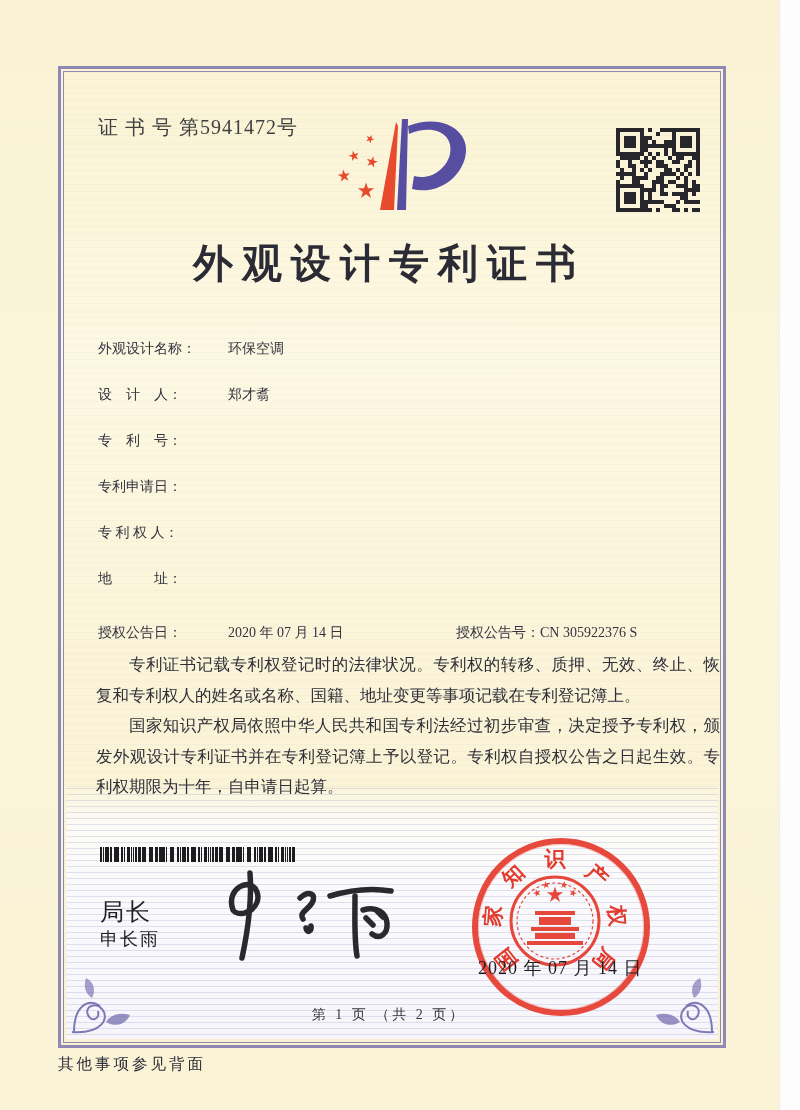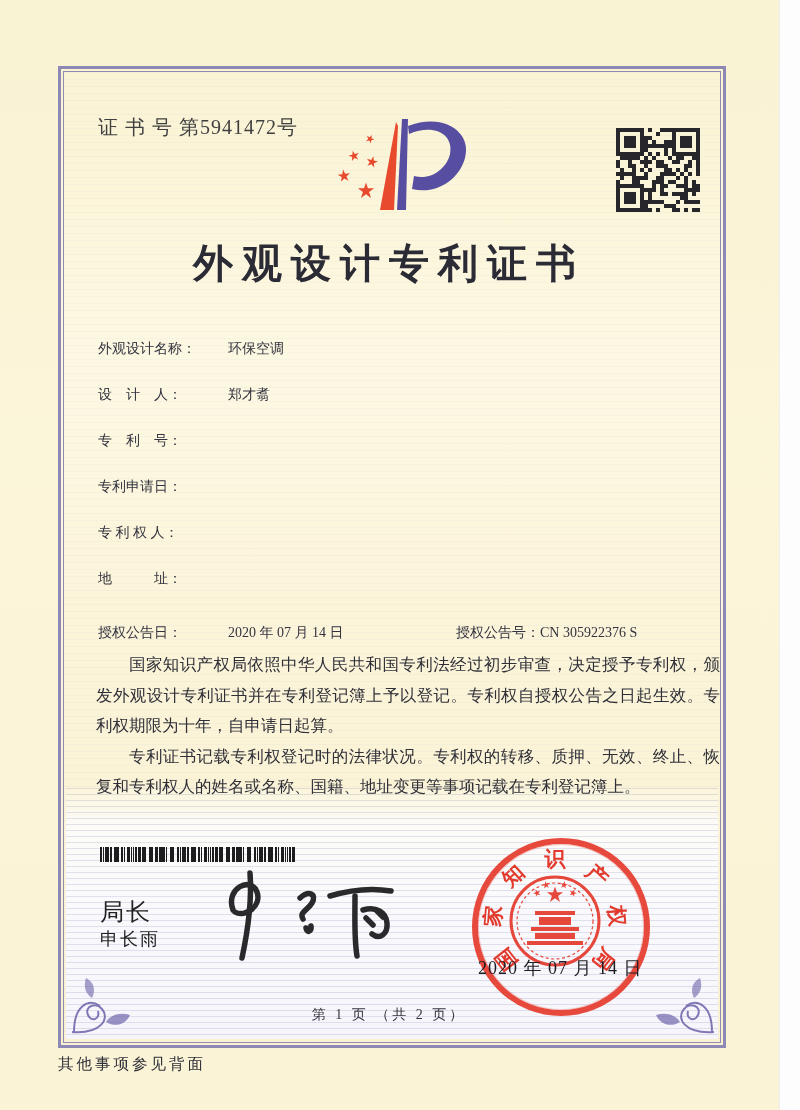--- a/index.html
+++ b/index.html
@@ -594,22 +594,22 @@
 <div class="abs row r7">
   <span class="lbl">授权公告日：</span>
   <span class="val">2020 年 07 月 14 日</span>
   <span class="pair2">
     <span class="lbl" style="flex:0 0 auto">授权公告号：</span>
     <span class="val">CN 305922376 S</span>
   </span>
 </div>
 
 <div class="abs paragraphs">
+  <p>专利证书记载专利权登记时的法律状况。专利权的转移、质押、无效、终止、恢复和专利权人的姓名或名称、国籍、地址变更等事项记载在专利登记簿上。</p>
   <p>国家知识产权局依照中华人民共和国专利法经过初步审查，决定授予专利权，颁发外观设计专利证书并在专利登记簿上予以登记。专利权自授权公告之日起生效。专利权期限为十年，自申请日起算。</p>
-  <p>专利证书记载专利权登记时的法律状况。专利权的转移、质押、无效、终止、恢复和专利权人的姓名或名称、国籍、地址变更等事项记载在专利登记簿上。</p>
 </div>
 
 <div class="abs barcode"></div>
 
 <div class="abs bureau-title">局长</div>
 <div class="abs bureau-name">申长雨</div>
 
 <svg class="abs signature" width="195" height="95" viewBox="0 0 195 95">
   <g fill="none" stroke="#19191c" stroke-width="5.5" stroke-linecap="round" opacity="0.92">
     <path d="M28,42 C20,20 46,8 52,24 C57,38 40,50 30,44"></path>

